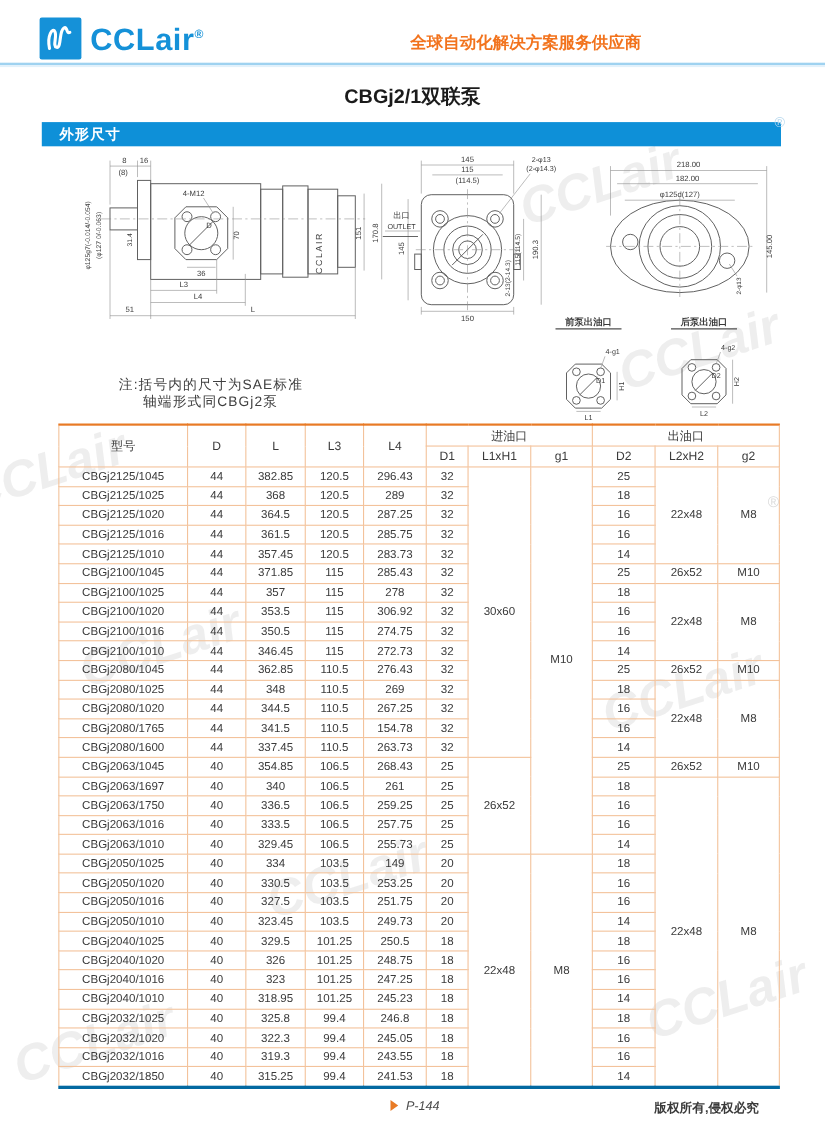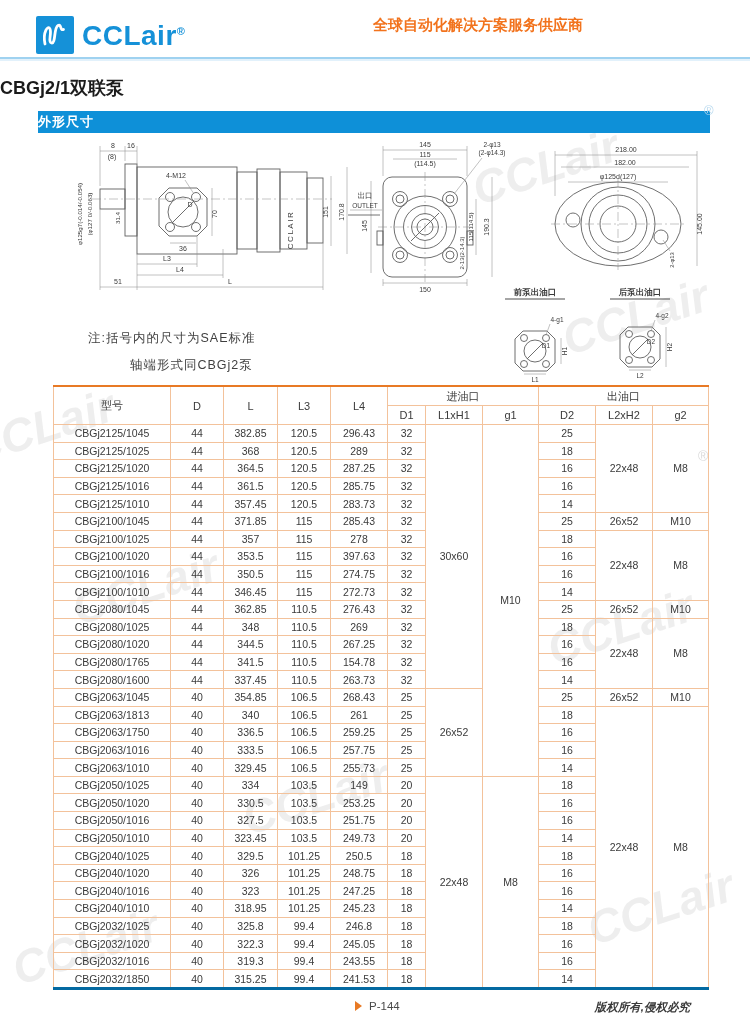--- a/index.html
+++ b/index.html
@@ -3,48 +3,48 @@
 <meta charset="utf-8">
 <style>
   html,body{margin:0;padding:0;}
   body{width:750px;height:1035px;position:relative;background:#ffffff;overflow:hidden;
        font-family:"Liberation Sans",sans-serif;color:#333;}
   
   .hdr{position:absolute;top:0;left:0;width:623px;height:62px;}
   .logo-box{position:absolute;left:36px;top:16px;width:38px;height:38px;background:#1591d8;border-radius:2px;}
   .brand{position:absolute;left:82px;top:20px;font-size:28px;font-weight:bold;color:#1591d8;letter-spacing:.5px;}
   .brand sup{font-size:11px;font-weight:bold;}
-  .tagline{position:absolute;right:40px;top:16px;font-size:15px;font-weight:bold;color:#f2731d;}
+  .tagline{position:absolute;right:40px;top:30px;font-size:15px;font-weight:bold;color:#f2731d;}
   .divider{position:absolute;top:57px;left:0;width:750px;height:4px;
            background:linear-gradient(to bottom,#9fd2f0 0 55%,#e2f1fb 55% 100%);}
   
-  .title{position:absolute;top:76px;left:0;width:750px;
+  .title{position:absolute;top:76px;left:0;width:750px;text-align:center;
          font-size:18px;font-weight:bold;color:#1b1b1b;}
   .secbar{position:absolute;top:111px;left:38px;width:672px;height:22px;background:#0e90d8;}
-  .secbar span{display:inline-block;line-height:22px;color:#fff;
+  .secbar span{display:inline-block;padding-left:16px;line-height:22px;color:#fff;
                font-size:13px;font-weight:bold;letter-spacing:1px;}
   .reg-float{position:absolute;top:103px;left:704px;font-size:13px;color:#b9d9ee;}
   
   .drawing{position:absolute;top:136px;left:40px;}
   .note{position:absolute;left:88px;font-size:12.5px;color:#3f3f3f;letter-spacing:1px;font-weight:500;}
-  .note1{top:330px;} .note2{top:357px;margin-left:42px;}
+  .note1{top:342px;margin-left:20px;} .note2{top:357px;margin-left:42px;}
   
   .tblwrap{position:absolute;top:385px;left:53px;width:655px;}
   table{border-collapse:collapse;table-layout:fixed;width:655px;
         border-top:2.5px solid #e87a25;border-bottom:3px solid #0369a1;padding-left:34px;}
   th,td{border:1px solid #f3c29b;text-align:center;padding:0;font-weight:normal;
         color:#3a3a3a;overflow:hidden;white-space:nowrap;}
   th{height:18px;font-size:11px;}
   td{height:16.6px;font-size:10.5px;}
   
-  .pageno{position:absolute;top:1000px;left:355px;font-size:11.5px;color:#4a4a4a;}
+  .pageno{position:absolute;top:1000px;left:355px;font-size:11.5px;color:#4a4a4a;font-style:italic;}
   .pageno .tri{display:inline-block;width:0;height:0;border-left:7px solid #e87a25;
                border-top:5px solid transparent;border-bottom:5px solid transparent;
                margin-right:7px;vertical-align:-1px;}
-  .copyright{position:absolute;top:1000px;right:60px;font-size:11.5px;font-weight:bold;color:#3a3a3a;font-style:italic;}
+  .copyright{position:absolute;top:1000px;right:60px;font-size:11.5px;font-weight:bold;color:#3a3a3a;}
   
   .wm{position:absolute;font-size:46px;font-weight:bold;font-style:italic;
       color:rgba(150,150,150,0.16);transform:rotate(-18deg);pointer-events:none;}
   .wm-reg{position:absolute;font-size:14px;color:rgba(150,150,150,0.35);pointer-events:none;}
   svg text{fill:#3a3a3a;font-family:"Liberation Sans",sans-serif;}
 </style>
 </head>
 <body>
 
 <div class="wm" style="left:470px;top:140px;">CCLair</div>
@@ -351,21 +351,21 @@
           <td>32</td>
           <td>18</td>
           <td rowspan="4">22x48</td>
           <td rowspan="4">M8</td>
         </tr>
         <tr>
           <td>CBGj2100/1020</td>
           <td>44</td>
           <td>353.5</td>
           <td>115</td>
-          <td>397.63</td>
+          <td>306.92</td>
           <td>32</td>
           <td>16</td>
         </tr>
         <tr>
           <td>CBGj2100/1016</td>
           <td>44</td>
           <td>350.5</td>
           <td>115</td>
           <td>274.75</td>
           <td>32</td>
@@ -435,21 +435,21 @@
           <td>354.85</td>
           <td>106.5</td>
           <td>268.43</td>
           <td>25</td>
           <td rowspan="5">26x52</td>
           <td>25</td>
           <td rowspan="1">26x52</td>
           <td rowspan="1">M10</td>
         </tr>
         <tr>
-          <td>CBGj2063/1813</td>
+          <td>CBGj2063/1697</td>
           <td>40</td>
           <td>340</td>
           <td>106.5</td>
           <td>261</td>
           <td>25</td>
           <td>18</td>
           <td rowspan="16">22x48</td>
           <td rowspan="16">M8</td>
         </tr>
         <tr>

